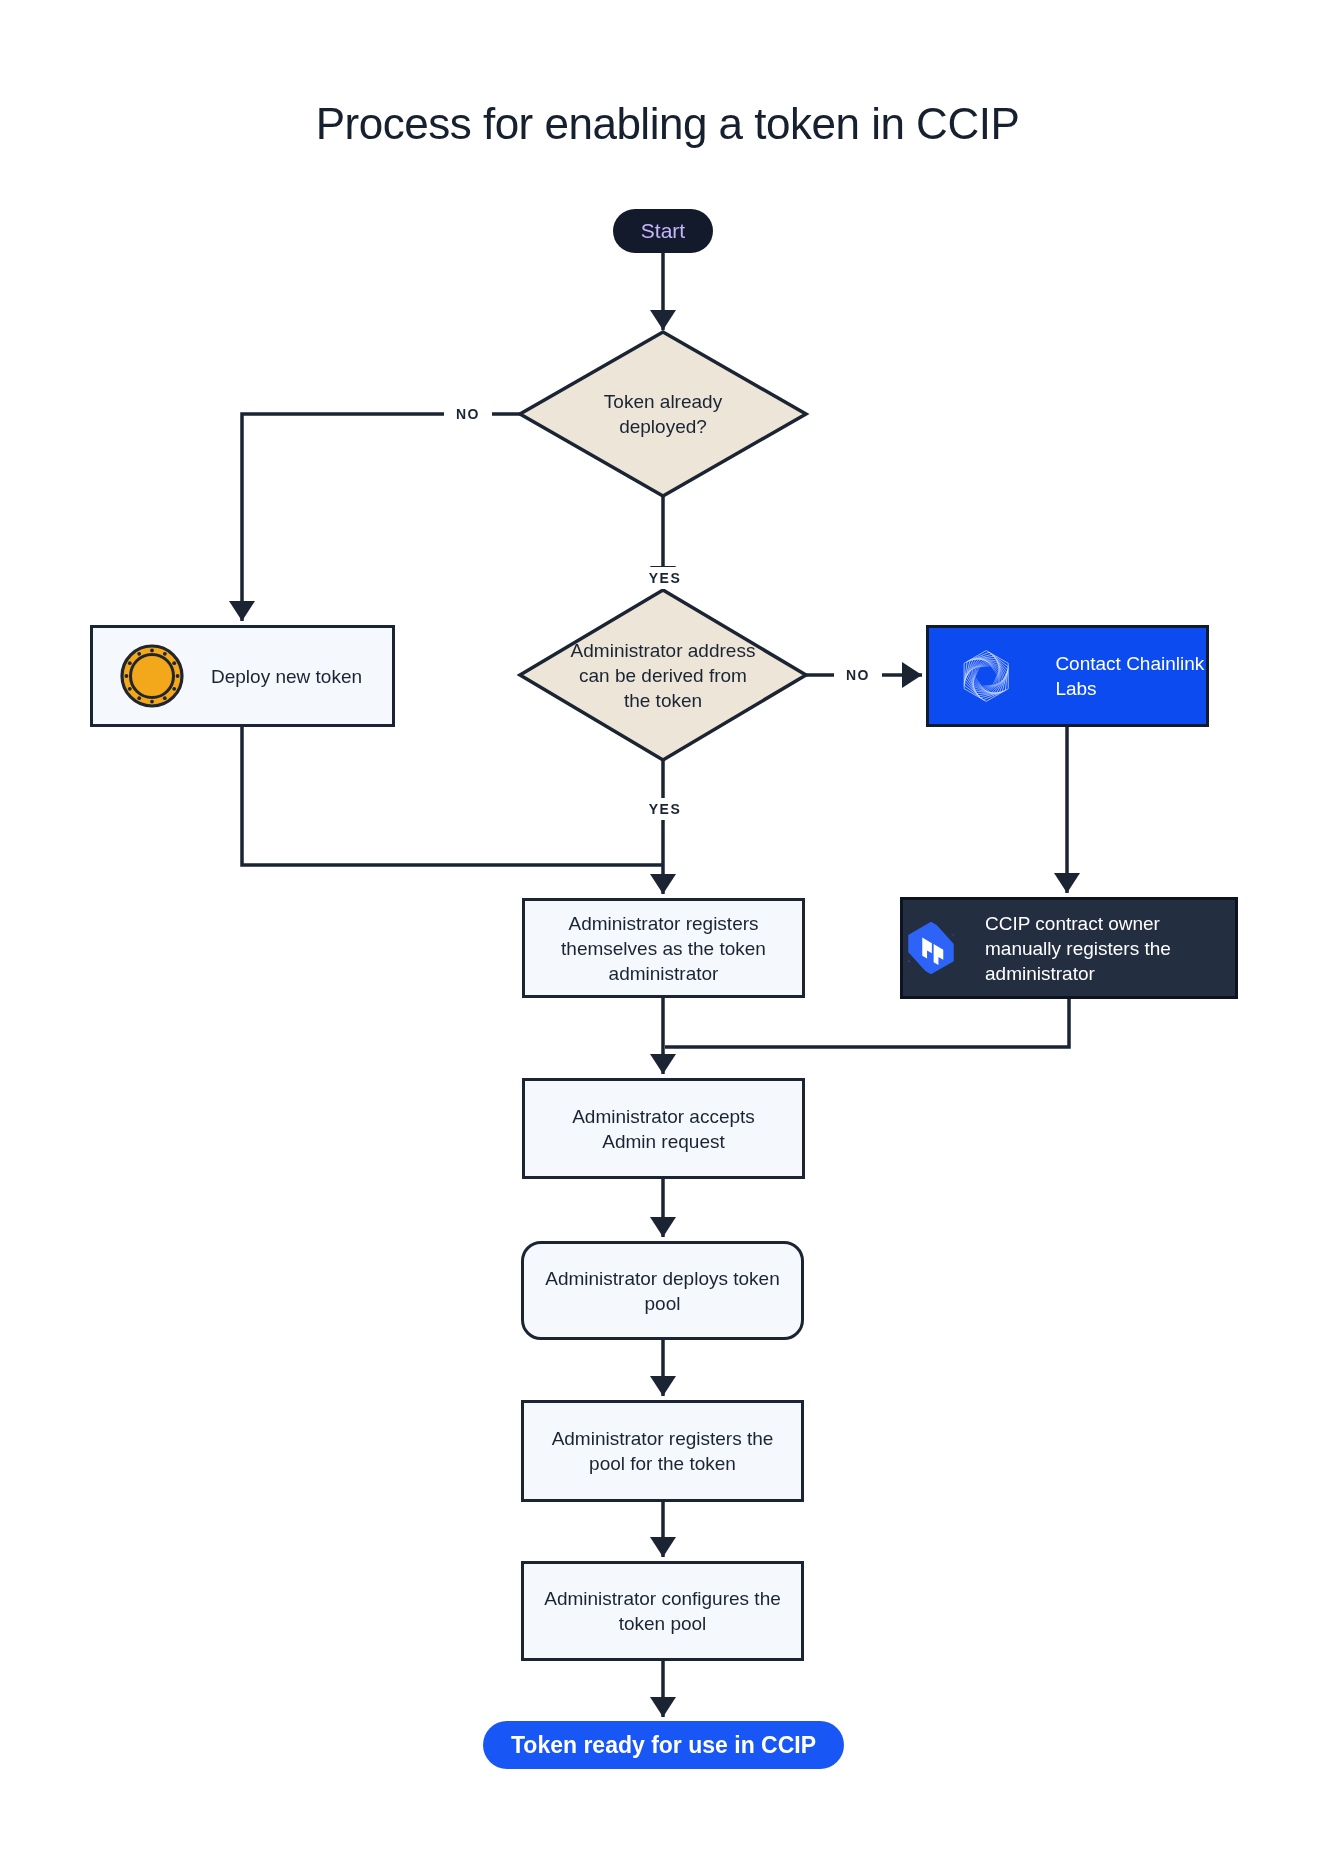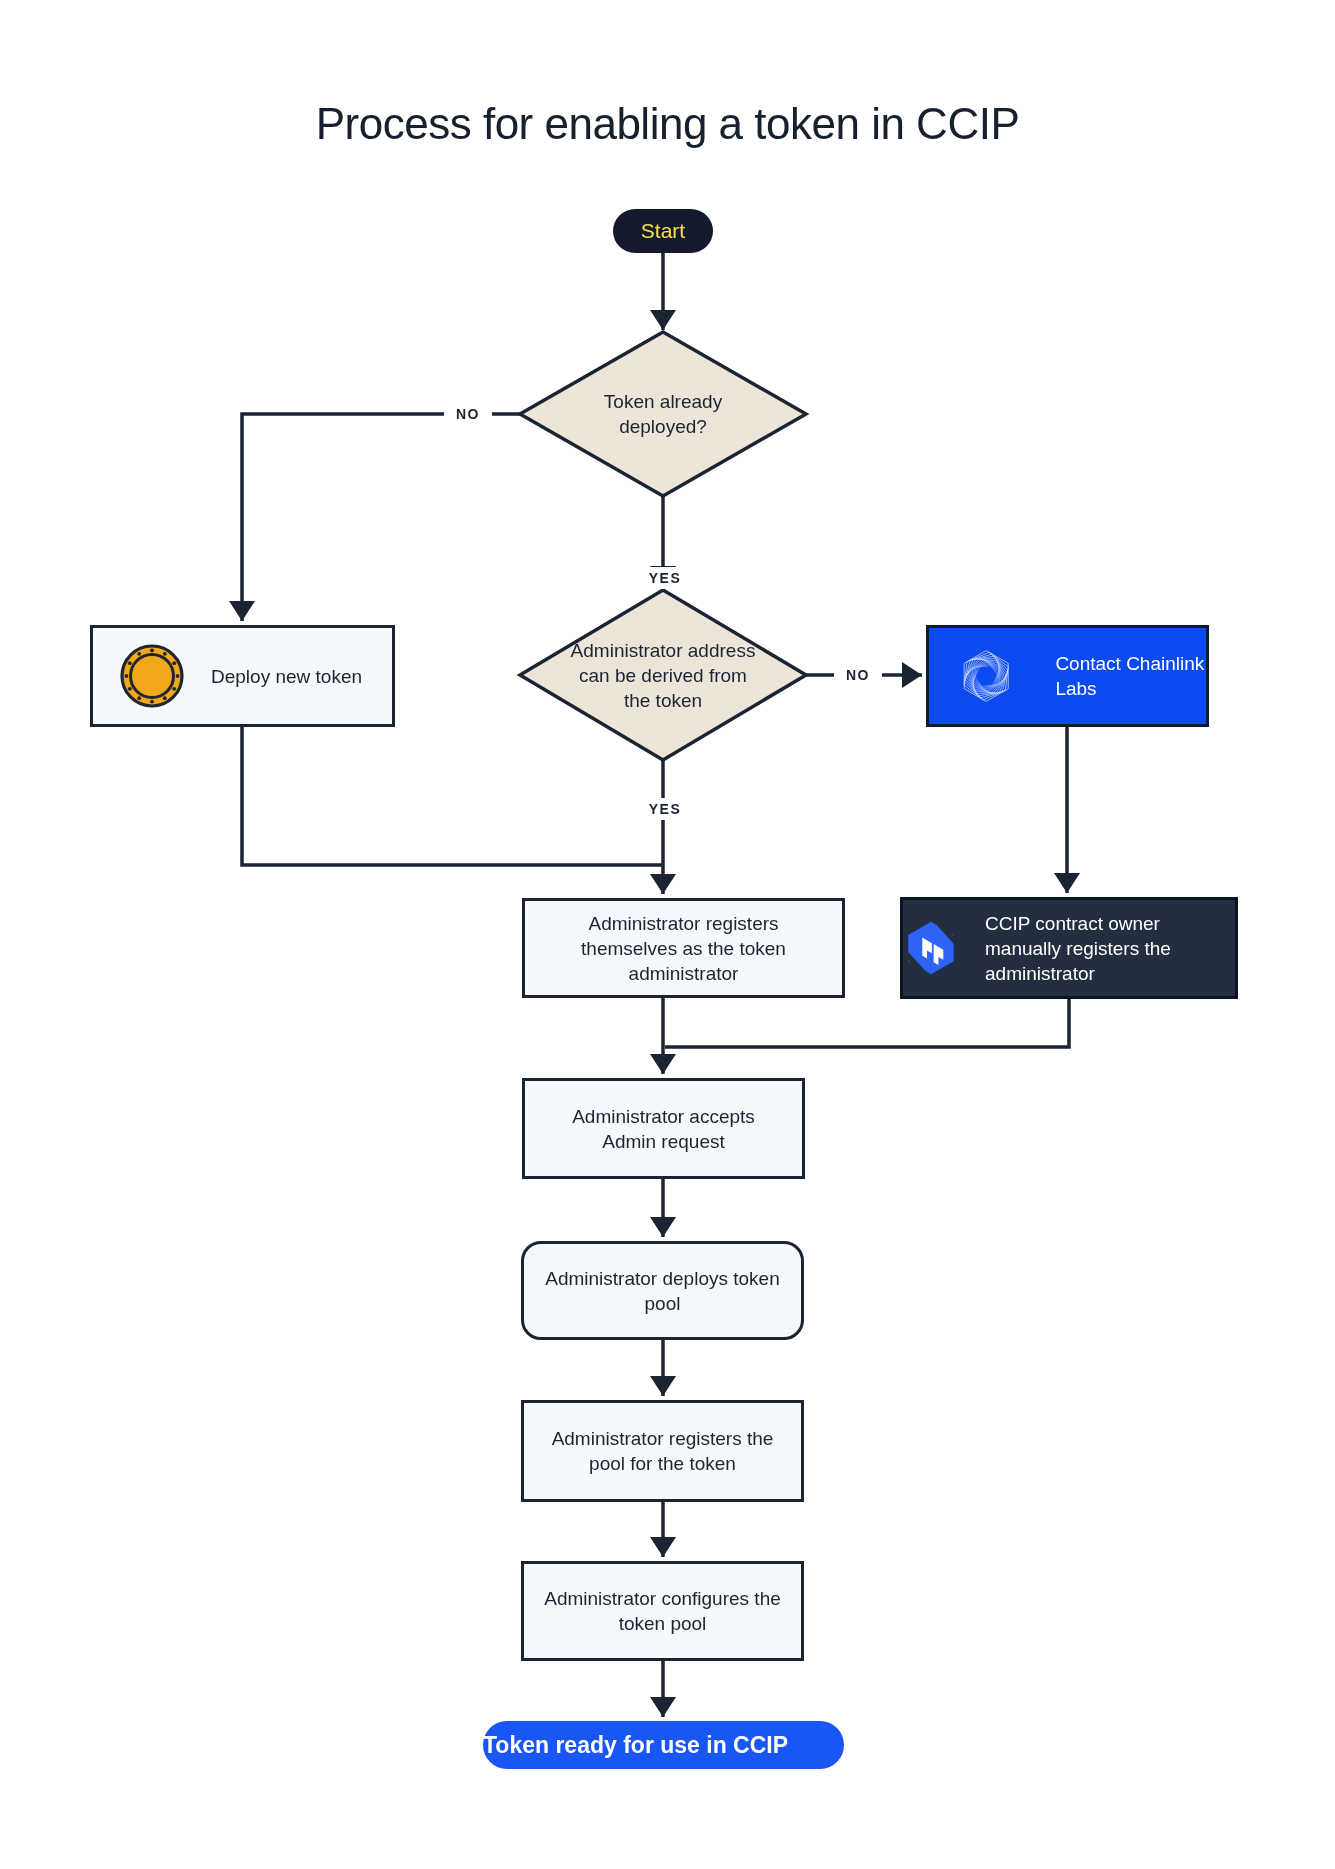--- a/index.html
+++ b/index.html
@@ -8,50 +8,50 @@
     font-family:"Liberation Sans",sans-serif;color:#1b2433;overflow:hidden;
   }
   .title{
     position:absolute;left:0;right:0;top:99px;text-align:center;
     font-size:44px;font-weight:400;letter-spacing:-0.5px;color:#16202f;
   }
   svg.layer{position:absolute;left:0;top:0;width:1335px;height:1869px;}
   .node{position:absolute;box-sizing:border-box;}
   .pill-start{
     left:613px;top:209px;width:100px;height:44px;border-radius:22px;
-    background:#131a2b;color:#fde047;display:flex;align-items:center;justify-content:center;
+    background:#131a2b;color:#c4b5fd;display:flex;align-items:center;justify-content:center;
     font-size:21px;font-weight:500;
   }
   .diamond-label{
     position:absolute;transform:translate(-50%,-50%);text-align:center;
     font-size:19px;line-height:25px;font-weight:400;color:#1b2433;
   }
   .box{
     border:3px solid #1b2433;background:#f5f8fc;display:flex;align-items:center;
     font-size:19px;line-height:25px;color:#1b2433;
   }
   .box.centered{justify-content:center;text-align:center;padding:0 20px;}
   .box.icon-left{padding-left:26px;gap:26px;text-align:right;}
   .box-deploy{left:90px;top:625px;width:305px;height:102px;}
   .box-contact{
     left:926px;top:625px;width:283px;height:102px;background:#0c4bf0;
     border:3px solid #101b2e;color:#ffffff;padding-left:28px;gap:40px;
   }
-  .box-register-self{left:522px;top:898px;width:323px;height:100px;}
+  .box-register-self{left:522px;top:898px;width:283px;height:100px;}
   .box-manual{
     left:900px;top:897px;width:338px;height:102px;background:#232e40;
     border:3px solid #0c1422;color:#ffffff;gap:26px;
   }
   .box-accept{left:522px;top:1078px;width:283px;height:101px;}
   .box-deploy-pool{left:521px;top:1241px;width:283px;height:99px;border-radius:20px;}
   .box-register-pool{left:521px;top:1400px;width:283px;height:102px;}
   .box-configure{left:521px;top:1561px;width:283px;height:100px;}
   .pill-ready{
     left:483px;top:1721px;width:361px;height:48px;border-radius:24px;
-    background:#1956f6;color:#ffffff;display:flex;align-items:center;
+    background:#1956f6;color:#ffffff;display:flex;align-items:center;justify-content:center;
     font-size:23px;font-weight:600;
   }
   .edge-label{
     position:absolute;transform:translate(-50%,-50%);background:#ffffff;
     padding:3px 12px;font-size:14px;font-weight:700;letter-spacing:1.5px;color:#1b2433;
   }
   .contact-text{width:160px;}
   .manual-text{width:218px;}
 </style>
 </head>

